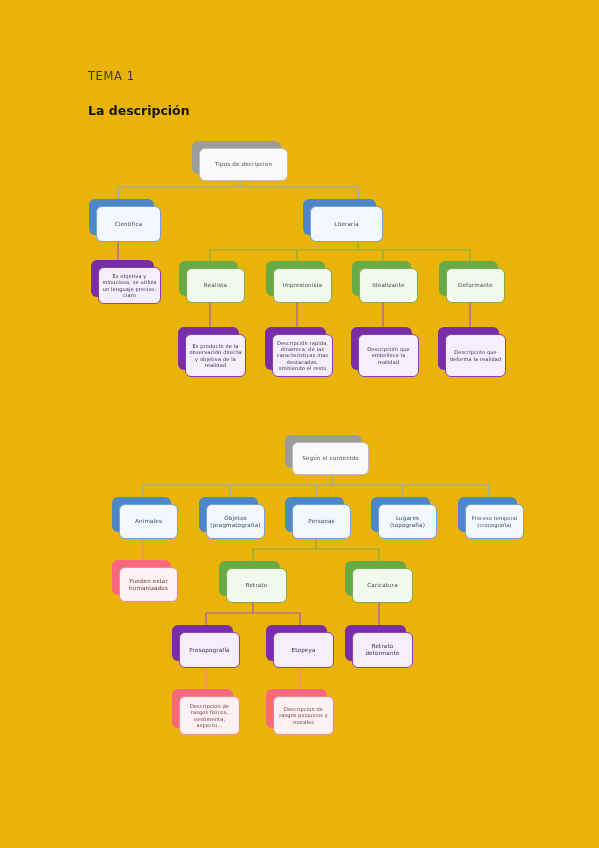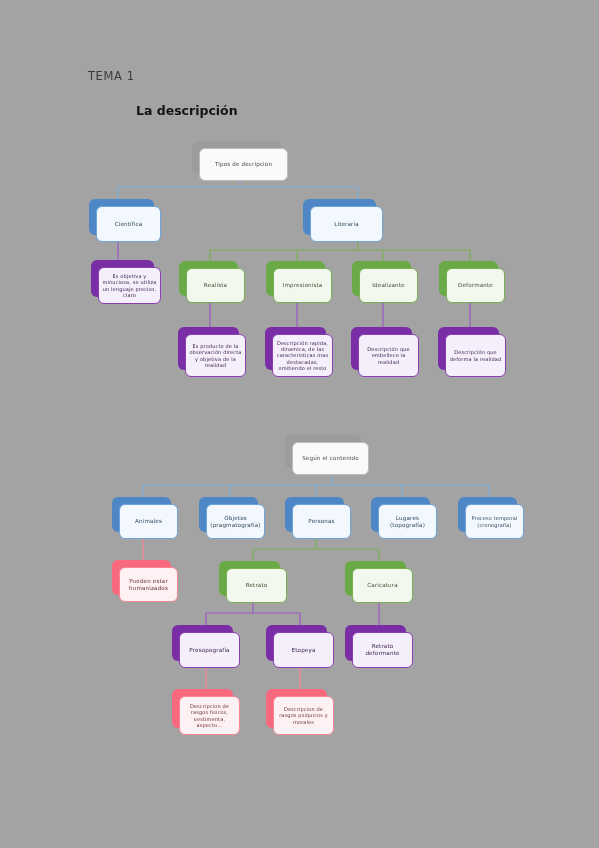--- a/index.html
+++ b/index.html
@@ -12,21 +12,21 @@
     height: 848px;
     position: relative;
     font-family: "DejaVu Sans", "Liberation Sans", sans-serif;
     overflow: hidden;
   }
   #page {
     position: absolute;
     left: 0; top: 0;
     width: 599px;
     height: 848px;
-    background: #a3a3a3;
+    background: #eab308;
   }
 
   
   .heading-tema {
     position: absolute;
     left: 88px;
     top: 69px;
     font-size: 11.5px;
     color: #3b3b3b;
     letter-spacing: 0.6px;
@@ -34,21 +34,20 @@
     white-space: nowrap;
   }
   .heading-title {
     position: absolute;
     left: 88px;
     top: 103px;
     font-size: 12.5px;
     color: #141414;
     font-weight: bold;
     white-space: nowrap;
-    margin-left: 48px;
   }
 
   
   .diagram {
     position: absolute;
     left: 0;
     width: 599px;
   }
   #diagram-1 { top: 130px; height: 270px; }
   #diagram-2 { top: 425px; height: 320px; }

